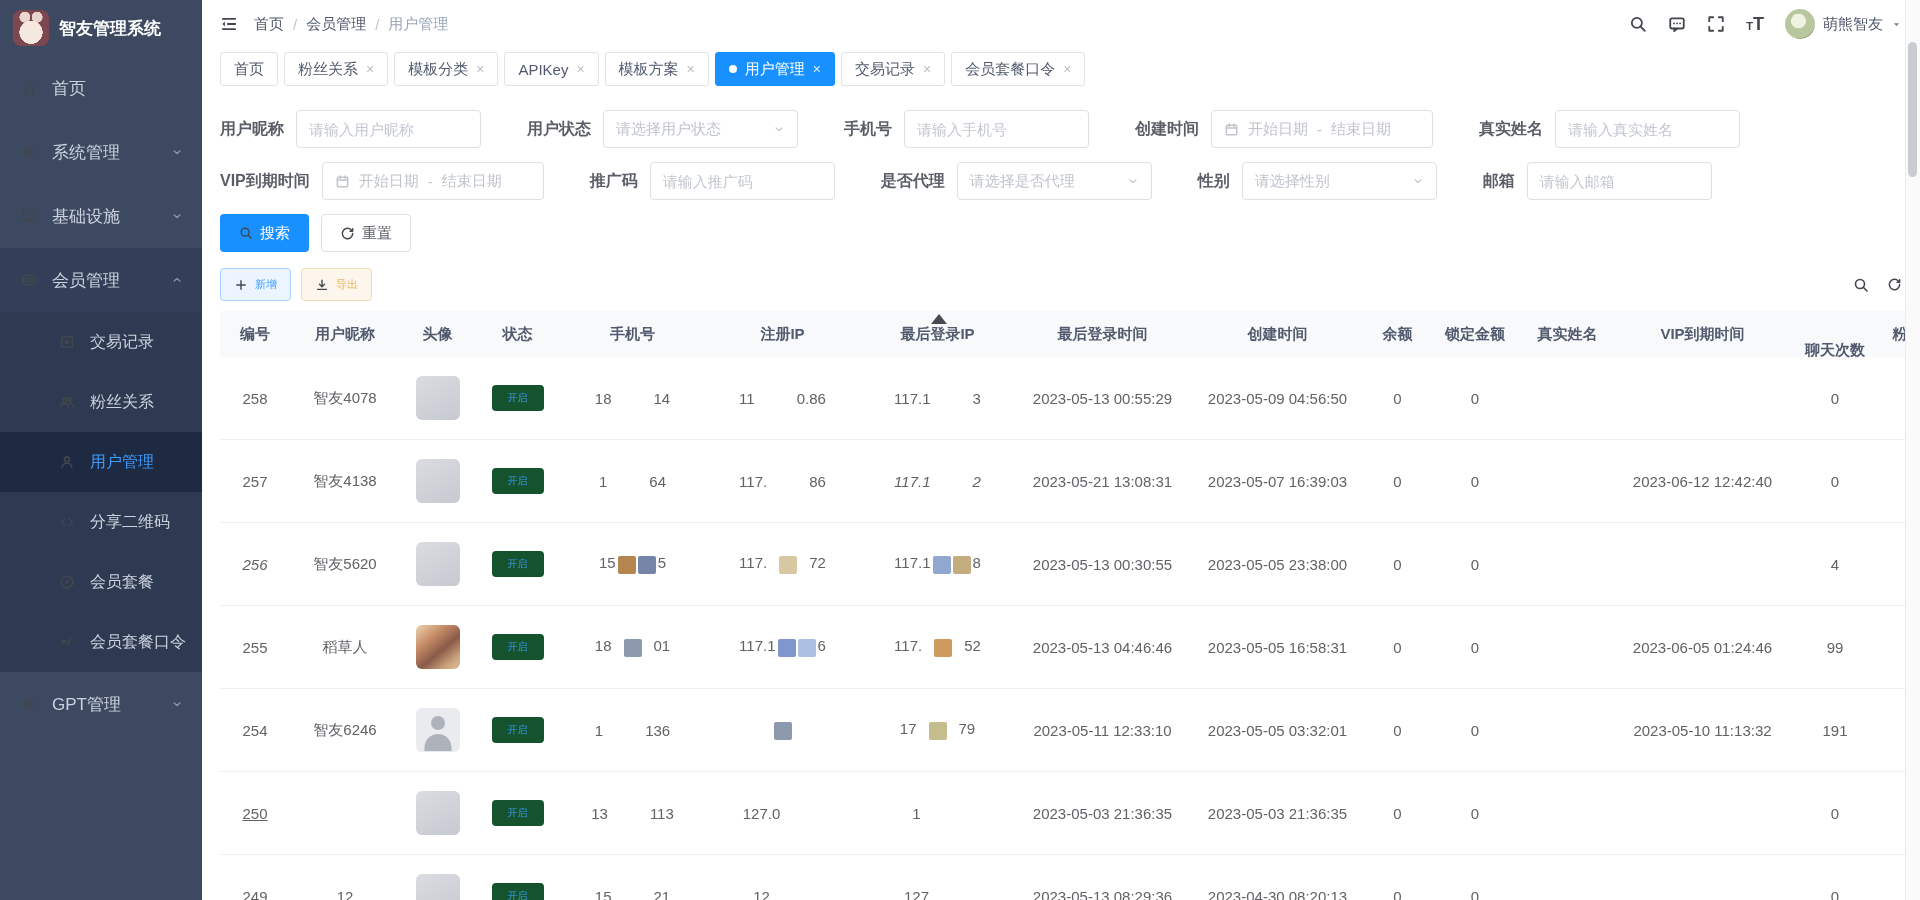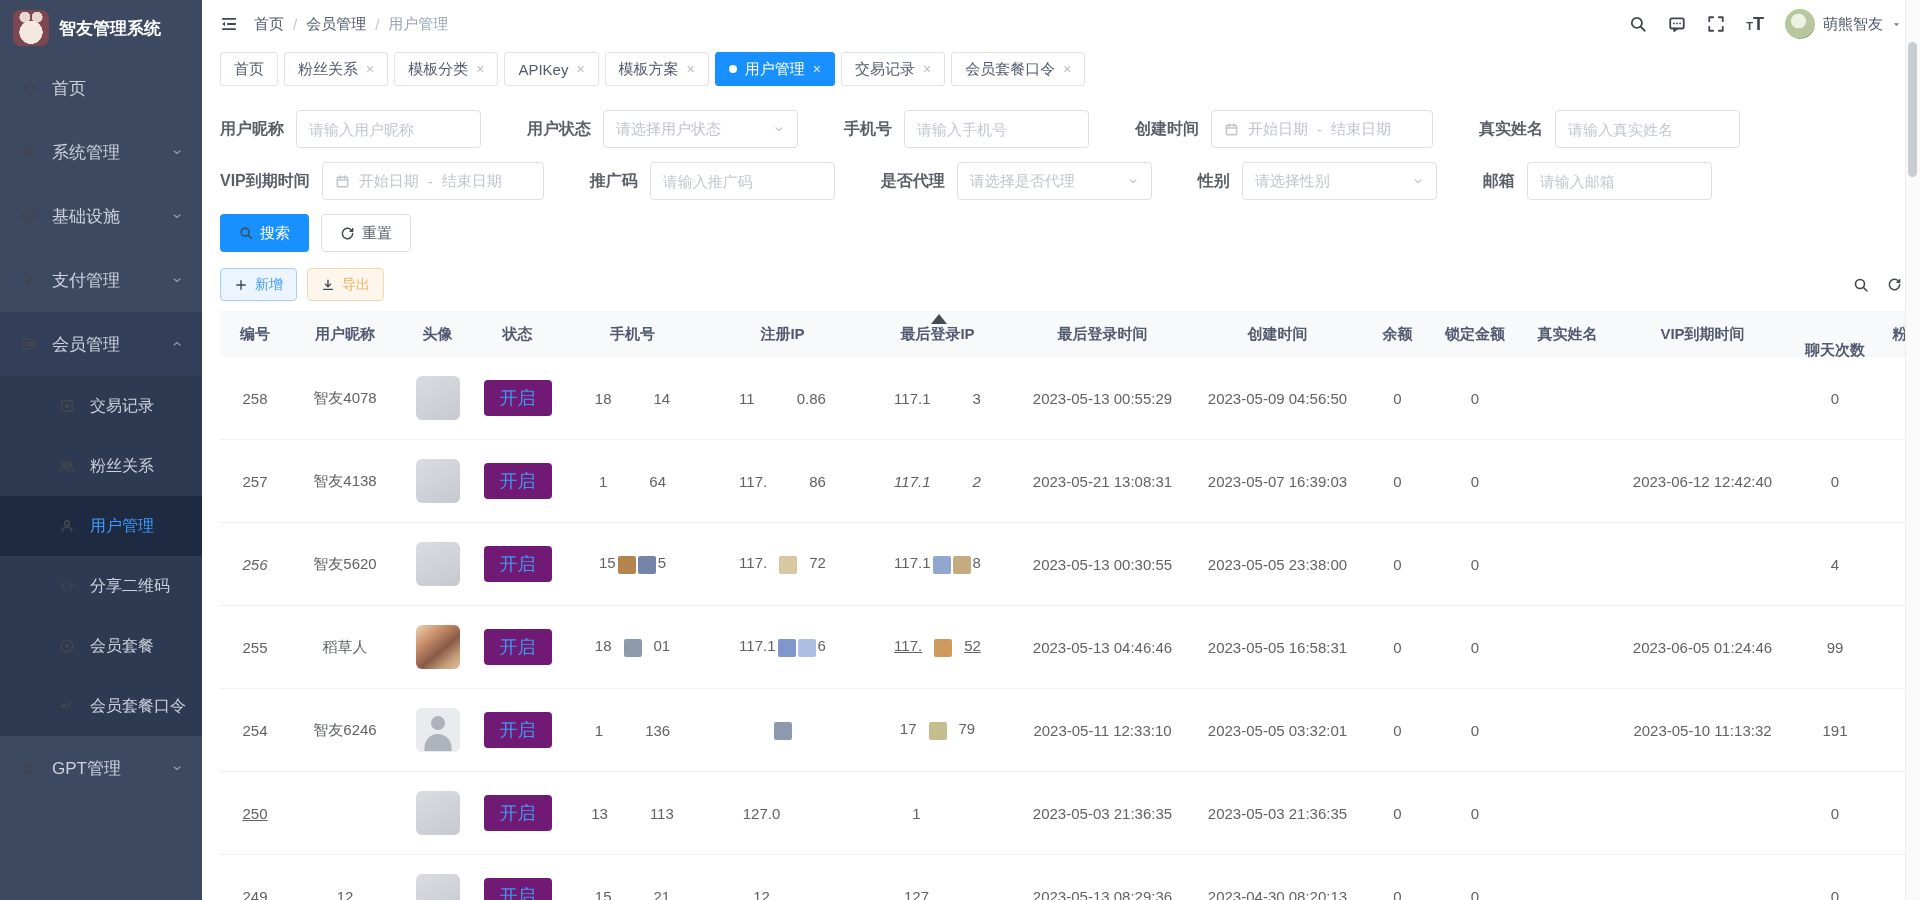--- a/index.html
+++ b/index.html
@@ -65,40 +65,40 @@
   .f-field.range{width:222px;gap:9px;cursor:pointer}
   .f-field.range .cal{display:flex;color:#c0c4cc}
   .f-field.range .sep{color:#c0c4cc}
 
   .actions{display:flex;gap:12px;margin:2px 0 16px}
   .btn{height:38px;border-radius:4px;border:1px solid transparent;display:inline-flex;align-items:center;
        gap:7px;padding:0 18px;font-size:15px;cursor:pointer;font-family:inherit}
   .btn.primary{background:#1890ff;color:#fff}
   .btn.plain{background:#fff;border-color:#dcdfe6;color:#5a5e66}
   .toolbar{display:flex;align-items:center;margin-bottom:10px}
-  .btn.sm{height:33px;padding:0 13px;font-size:14px;margin-right:10px}
+  .btn.sm{height:33px;padding:0 13px;font-size:11px;margin-right:10px}
   .btn.add{background:#ecf5ff;border-color:#a3d0ff;color:#409eff}
   .btn.export{background:#fdf6ec;border-color:#f5dab1;color:#ebb563}
   .tool-icons{margin-left:auto;display:flex;align-items:center;gap:18px;color:#5f646b}
 
   
   .table{min-width:1735px}
   .t-head{display:flex;align-items:center;height:46px;background:#f8f9fb;font-weight:bold;color:#515a6e;font-size:15px}
   .t-cell{flex-shrink:0;text-align:center;white-space:nowrap;overflow:visible;position:relative}
   .t-row{display:flex;align-items:center;height:82px;border-bottom:1px solid #eef0f4;font-size:15px;color:#606266}
   .sort-arrow{position:absolute;left:50%;top:-11px;margin-left:-7px;width:0;height:0;
               border-left:8px solid transparent;border-right:8px solid transparent;border-bottom:10px solid #464a52}
   .avatar{width:44px;height:44px;border-radius:6px;margin:0 auto;background:linear-gradient(150deg,#dadce1,#c6c9d0)}
   .avatar.photo{background:linear-gradient(140deg,#e8c9a8 5%,#c98f6a 30%,#8a5a48 58%,#caa27c 82%,#e0c09a)}
   .avatar.person{background:#e9ebef;position:relative;overflow:hidden}
   .avatar.person::before{content:"";position:absolute;left:50%;top:8px;transform:translateX(-50%);
                          width:14px;height:14px;border-radius:50%;background:#aeb2ba}
   .avatar.person::after{content:"";position:absolute;left:50%;top:26px;transform:translateX(-50%);
                         width:27px;height:17px;border-radius:14px 14px 0 0;background:#aeb2ba}
-  .badge{display:inline-block;padding:6px 16px;border-radius:4px;background:#701a75;color:#3d9af0;font-size:18px}
+  .badge{display:inline-block;padding:6px 16px;border-radius:4px;background:#14532d;color:#3d9af0;font-size:10px}
   .gap{display:inline-block;min-width:42px;vertical-align:middle;text-align:center}
   .pix{display:inline-block;width:18px;height:18px;margin:0 1px;border-radius:2px;vertical-align:middle}
 
   
   .scrollbar{position:absolute;right:0;top:0;bottom:0;width:14px;background:#fafafa;border-left:1px solid #ececec}
   .scroll-thumb{position:absolute;top:42px;left:2px;width:9px;height:135px;border-radius:5px;background:#c9cdd2}
 </style>
 </head>
 <body>
 
@@ -133,33 +133,20 @@
           </span>
         </div>
         <div class="menu-item">
           <span class="icon-btn mi-icon">
             <svg width="16" height="16" viewBox="0 0 16 16">
               <rect x="2" y="3" width="12" height="8.5" rx="1"></rect>
               <path d="M5.5 14h5M8 11.5V14"></path>
             </svg>
           </span>
           <span class="mi-label">基础设施</span>
-          <span class="mi-chev">
-            <svg width="12" height="12" viewBox="0 0 16 16">
-              <path d="M4 6.5 8 10l4-3.5"></path>
-            </svg>
-          </span>
-        </div>
-        <div class="menu-item">
-          <span class="icon-btn mi-icon">
-            <svg width="16" height="16" viewBox="0 0 16 16">
-              <path d="M4.5 2.5 8 7l3.5-4.5M8 7v6.5M5 9.5h6M5 12h6"></path>
-            </svg>
-          </span>
-          <span class="mi-label">支付管理</span>
           <span class="mi-chev">
             <svg width="12" height="12" viewBox="0 0 16 16">
               <path d="M4 6.5 8 10l4-3.5"></path>
             </svg>
           </span>
         </div>
         <div class="menu-group">
           <div class="menu-item parent">
             <span class="icon-btn mi-icon">
               <svg width="16" height="16" viewBox="0 0 16 16">
@@ -550,21 +537,21 @@
             </div>
             <div class="t-row">
               <div class="t-cell" style="width: 70px;">255</div>
               <div class="t-cell" style="width: 110px;">稻草人</div>
               <div class="t-cell" style="width: 75px;">
                 <div class="avatar photo"></div>
               </div>
               <div class="t-cell" style="width: 85px;"><span class="badge">开启</span></div>
               <div class="t-cell" style="width: 145px;"><span>18</span><span class="gap"><span class="pix" style="background: rgb(141, 153, 173);"></span></span><span>01</span></div>
               <div class="t-cell" style="width: 155px;"><span>117.1</span><span class="gap"><span class="pix" style="background: rgb(127, 151, 204);"></span><span class="pix" style="background: rgb(174, 191, 228);"></span></span><span>6</span></div>
-              <div class="t-cell" style="width: 155px; text-decoration: underline;"><span>117.</span><span class="gap"><span class="pix" style="background: rgb(207, 154, 94);"></span></span><span>52</span></div>
+              <div class="t-cell" style="width: 155px;"><span>117.</span><span class="gap"><span class="pix" style="background: rgb(207, 154, 94);"></span></span><span>52</span></div>
               <div class="t-cell" style="width: 175px;">2023-05-13 04:46:46</div>
               <div class="t-cell" style="width: 175px;">2023-05-05 16:58:31</div>
               <div class="t-cell" style="width: 65px;">0</div>
               <div class="t-cell" style="width: 90px;">0</div>
               <div class="t-cell" style="width: 95px;"></div>
               <div class="t-cell" style="width: 175px;">2023-06-05 01:24:46</div>
               <div class="t-cell" style="width: 90px;">99</div>
               <div class="t-cell" style="width: 70px;"></div>
             </div>
             <div class="t-row">

